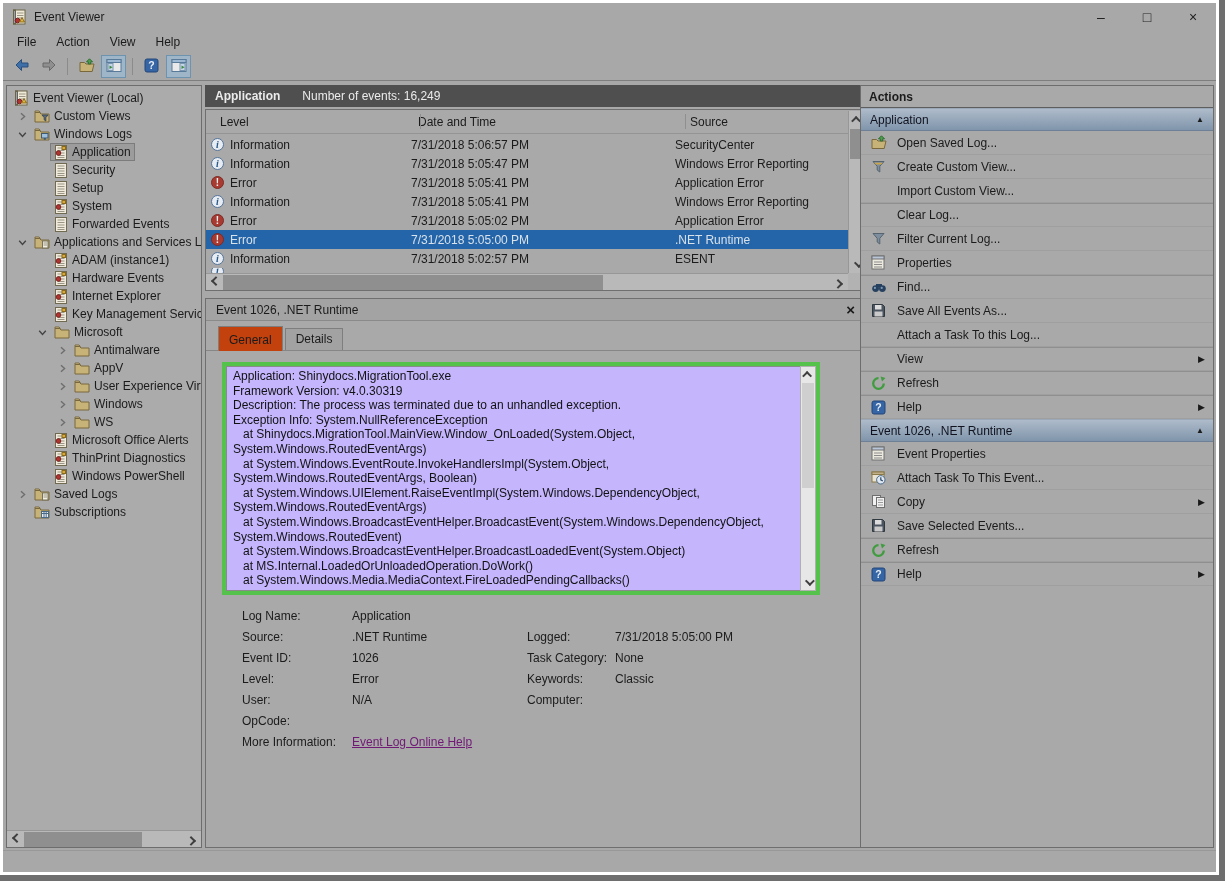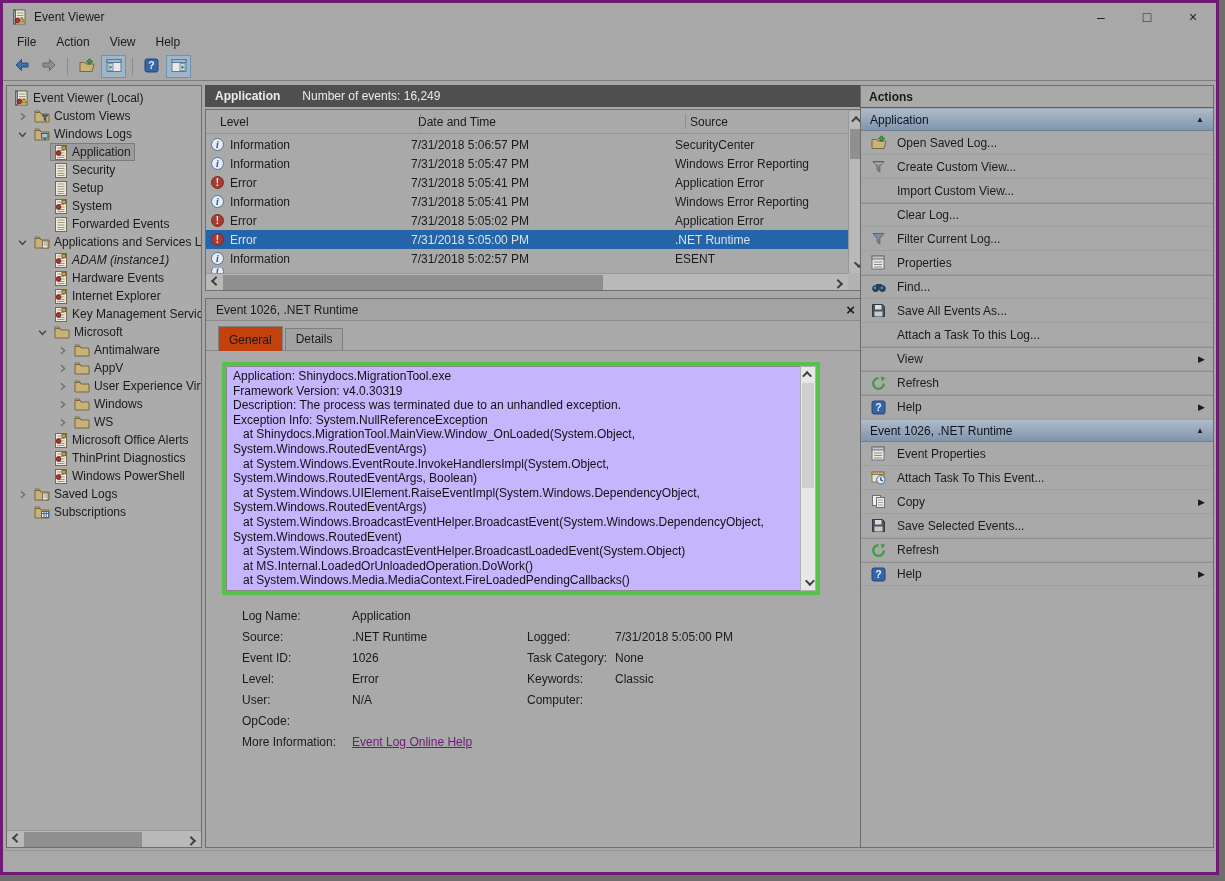--- a/index.html
+++ b/index.html
@@ -1,17 +1,17 @@
 <!DOCTYPE html>
 <html><head>
 <meta charset="utf-8">
 <style>
   html,body{margin:0;padding:0;background:#6e6e6e;}
   *{box-sizing:border-box;}
-  #window{position:relative;width:1219px;height:875px;border:3px solid #701a75;background:#a8a8a8;
+  #window{position:relative;width:1219px;height:875px;border:3px solid #ffffff;background:#a8a8a8;
     font-family:"Liberation Sans",sans-serif;font-size:12px;color:#1b1b1b;overflow:hidden;}
   
   .titlebar{height:28px;display:flex;align-items:center;padding-left:8px;}
   .t-icon{margin-right:7px;display:flex;}
   .win-controls{margin-left:auto;display:flex;height:100%;}
   .win-btn{width:46px;display:flex;align-items:center;justify-content:center;font-size:14px;color:#222;}
   .menubar{height:22px;display:flex;align-items:center;padding-left:4px;}
   .menu-item{padding:3px 10px;}
   .toolbar{height:28px;display:flex;align-items:center;padding-left:6px;border-bottom:1px solid #7e7e7e;gap:2px;}
   .tb-btn{width:25px;height:23px;display:flex;align-items:center;justify-content:center;border:1px solid transparent;}
@@ -332,21 +332,21 @@
                   <path d="M1 3.5 L5.5 3.5 L7 5 L15 5 L15 13 L1 13 Z" fill="#c7b277" stroke="#78683c"></path>
                   <path d="M1 3.5 L1 2 L5 2 L6.3 3.5 Z" fill="#d6c48e" stroke="#78683c"></path>
                   <rect x="8.5" y="6" width="5.5" height="7" fill="#f2efe2" stroke="#77725a"></rect>
                   <line x1="9.5" y1="8" x2="13" y2="8" stroke="#9a9584"></line>
                   <line x1="9.5" y1="10" x2="13" y2="10" stroke="#9a9584"></line>
                 </svg>
               </span>
               <span class="tree-label">Applications and Services Lo</span>
             </span>
           </div>
-          <div class="tree-row" style="padding-left: 28px; font-style: italic;">
+          <div class="tree-row" style="padding-left: 28px;">
             <span class="chev-slot"></span>
             <span class="tree-inner">
               <span class="tree-icon">
                 <svg width="14" height="15" viewBox="0 0 14 15">
                   <rect x="1.5" y="0.5" width="11" height="14" fill="#efeadb" stroke="#6f6a50"></rect>
                   <g stroke="#9a9584">
                     <line x1="3.5" y1="3" x2="10.5" y2="3"></line>
                     <line x1="3.5" y1="5.5" x2="10.5" y2="5.5"></line>
                     <line x1="3.5" y1="8" x2="10.5" y2="8"></line>
                     <line x1="3.5" y1="10.5" x2="10.5" y2="10.5"></line>

